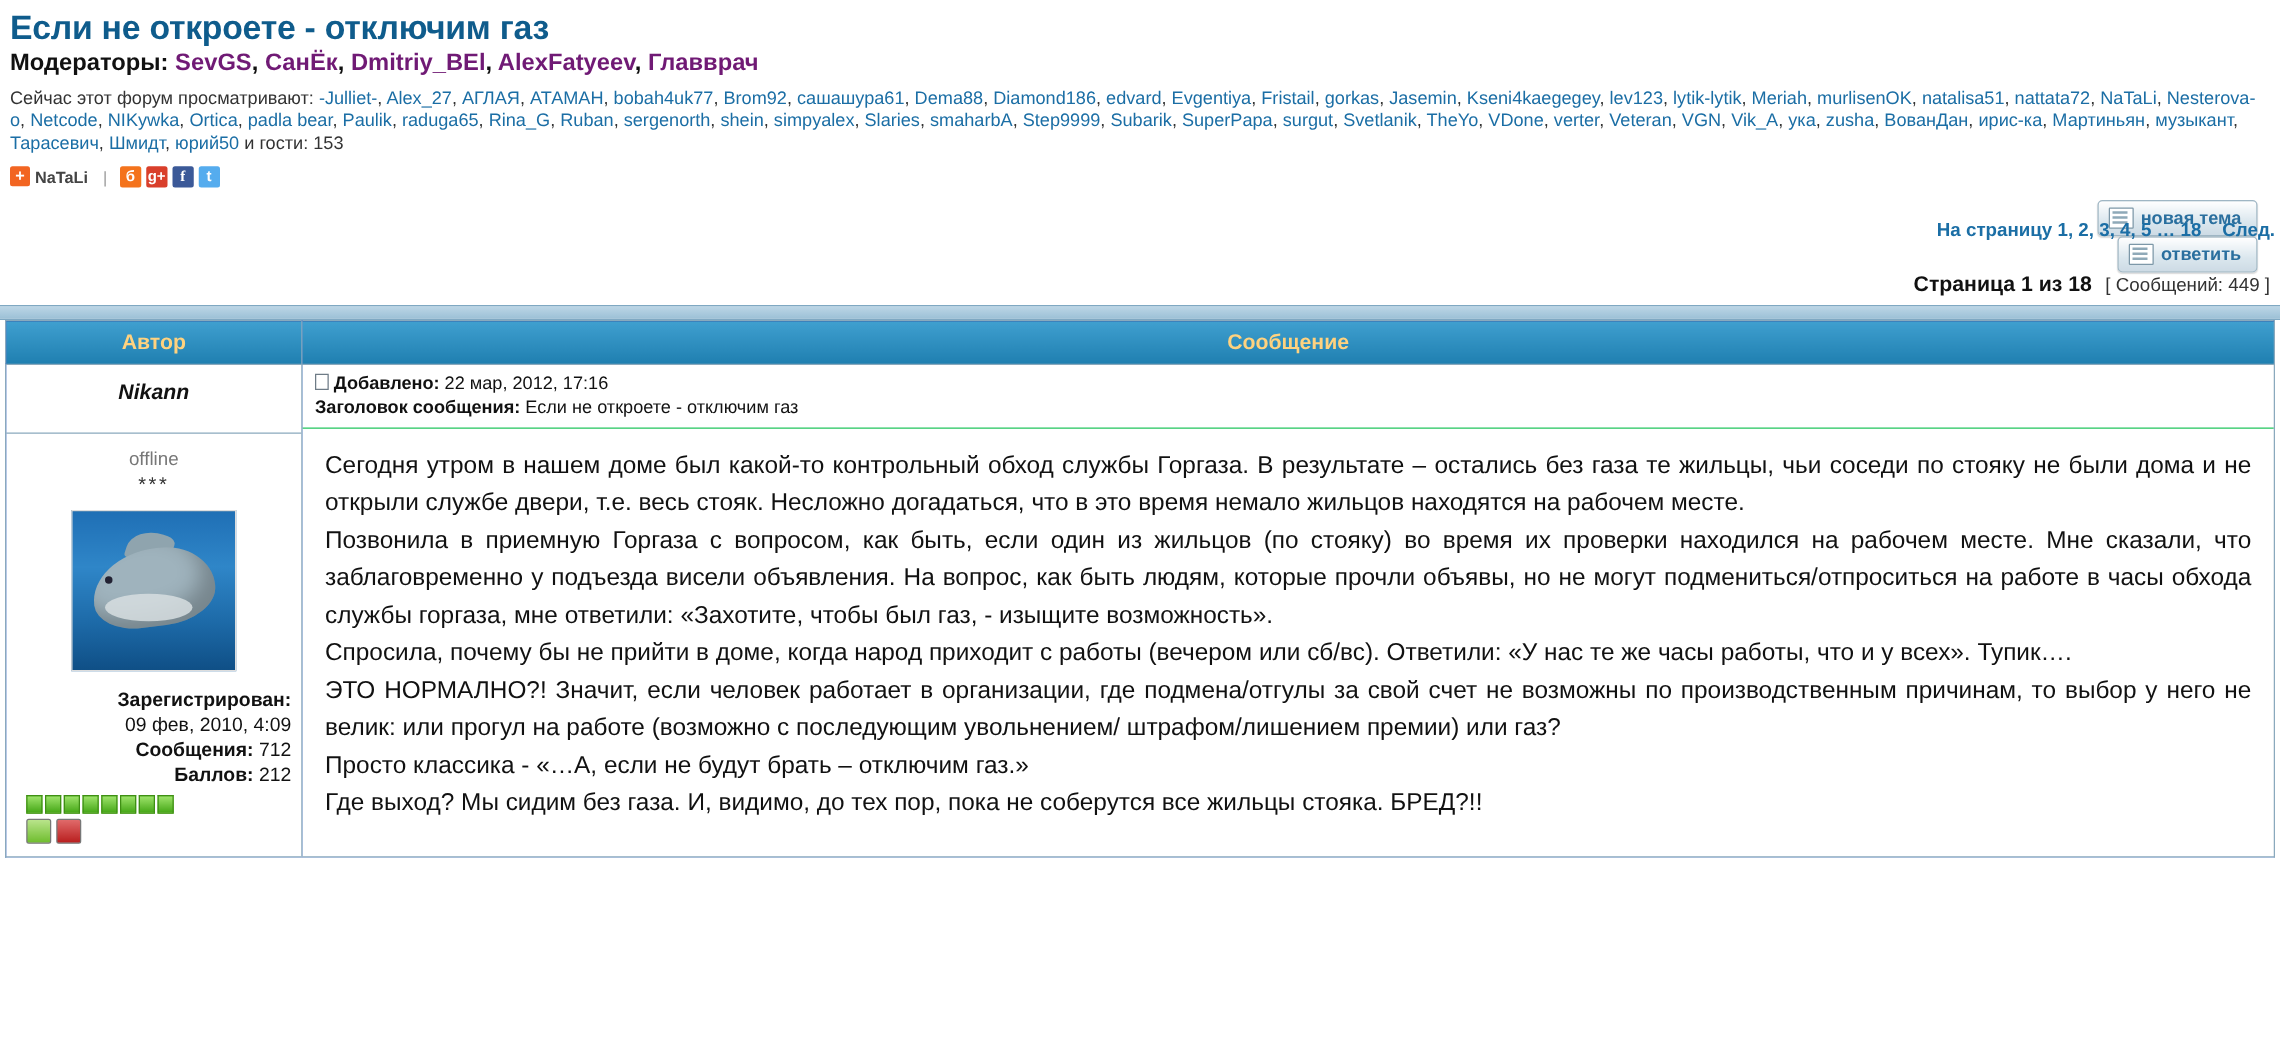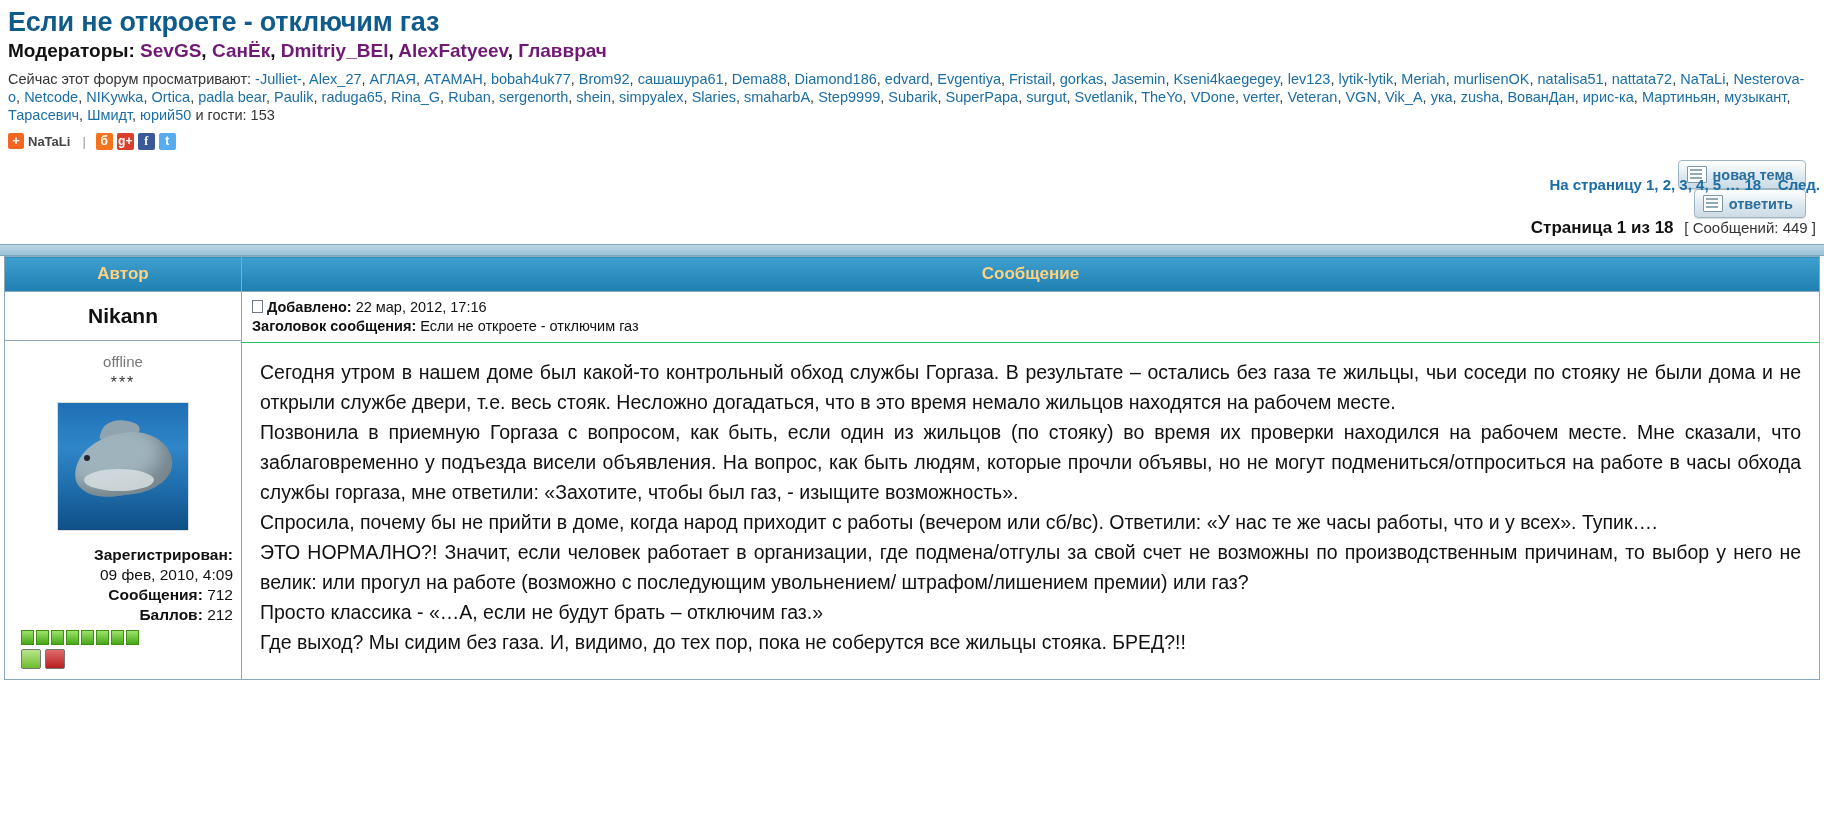--- a/index.html
+++ b/index.html
@@ -182,25 +182,26 @@
   .col-author { width: 236px; }
   .author-cell {
     width: 236px;
     vertical-align: top;
     text-align: center;
     border-right: 1px solid #8aa9bd;
     background: #fff;
     padding: 0;
   }
   .author-name {
-    font-size: 21px;
-    font-weight: bold;
-    color: #111;
-    padding: 12px 0 12px 0;
+    font-size: 17px;
+    font-weight: bold;
+    color: #111;
+    padding: 12px 0 22px 0;
     border-bottom: 1px solid #8aa9bd;
+    font-style: italic;
   }
   .author-body { padding: 12px 8px 10px 8px; }
   .offline {
     font-size: 15px;
     color: #777;
     margin-bottom: 4px;
   }
   .rank-stars {
     font-size: 16px;
     color: #333;

